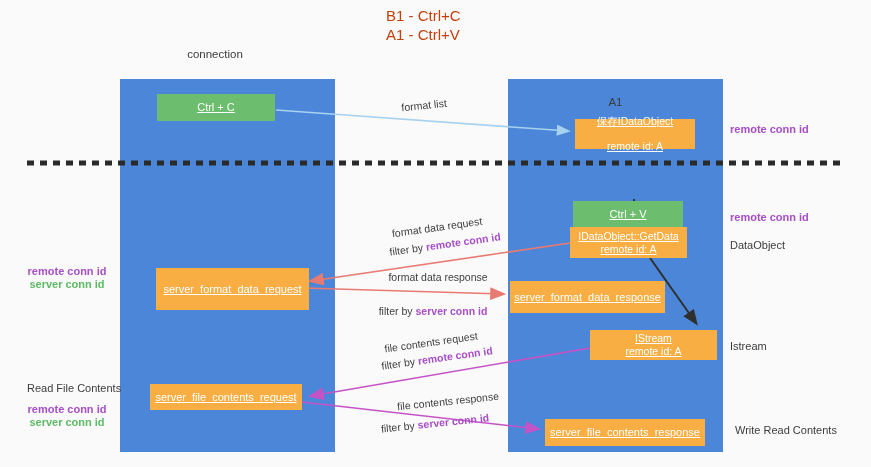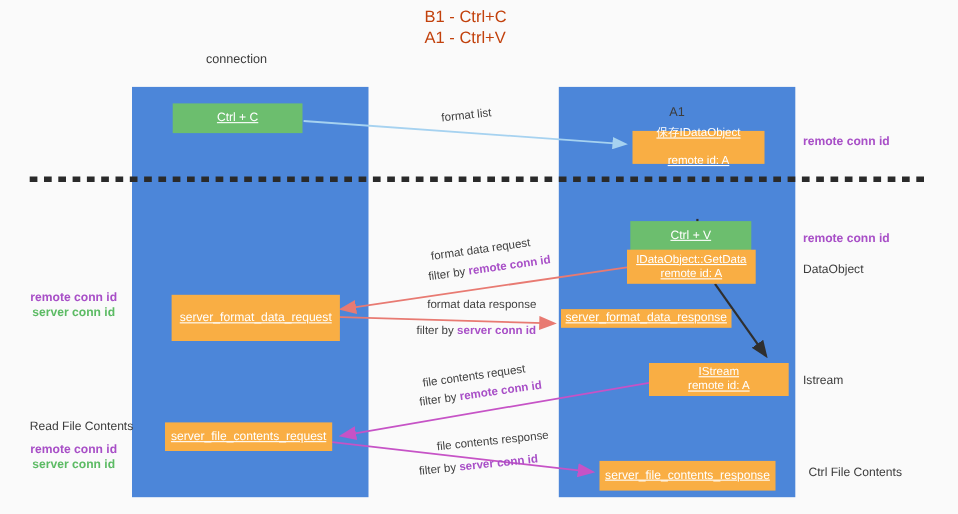--- a/index.html
+++ b/index.html
@@ -116,62 +116,62 @@
 
   <div class="node orange" style="left:570px; top:227px; width:117px; height:31px;">
     <div class="l2">IDataObject::GetData</div>
     <div class="l2">remote id: A</div>
   </div>
 
   <div class="node orange" style="left:156px; top:268px; width:153px; height:42px;">
     <div>server_format_data_request</div>
   </div>
 
-  <div class="node orange" style="left:510px; top:281px; width:155px; height:17px;">
+  <div class="node orange" style="left:510px; top:281px; width:155px; height:32px;">
     <div>server_format_data_response</div>
   </div>
 
   <div class="node orange" style="left:590px; top:330px; width:127px; height:30px;">
     <div class="l2">IStream</div>
     <div class="l2">remote id: A</div>
   </div>
 
   <div class="node orange" style="left:545px; top:419px; width:160px; height:27px;">
     <div>server_file_contents_response</div>
   </div>
 
   <div class="node orange" style="left:150px; top:384px; width:152px; height:26px;">
     <div>server_file_contents_request</div>
   </div>
 
   <div class="abs side-label purple" style="left:730px; top:123px;">remote conn id</div>
   <div class="abs side-label purple" style="left:730px; top:211px;">remote conn id</div>
   <div class="abs side-label" style="left:730px; top:239px;">DataObject</div>
   <div class="abs side-label" style="left:730px; top:340px;">Istream</div>
-  <div class="abs side-label" style="left:735px; top:424px;">Ctrl File Contents</div>
+  <div class="abs side-label" style="left:735px; top:424px;">Write Read Contents</div>
 
   <div class="abs conn-group" style="left:12px; top:265px; width:110px;">
     <div class="purple">remote conn id</div>
     <div class="greenl">server conn id</div>
   </div>
   <div class="abs side-label" style="left:27px; top:382px;">Read File Contents</div>
   <div class="abs conn-group" style="left:12px; top:403px; width:110px;">
     <div class="purple">remote conn id</div>
     <div class="greenl">server conn id</div>
   </div>
 
   <div class="abs flow-label" style="left:384px; top:99px; width:80px; transform:rotate(-6deg);">format list</div>
 
   <div class="abs flow-label" style="left:377px; top:221px; width:120px; transform:rotate(-8deg);">format data request</div>
   <div class="abs flow-label" style="left:375px; top:238px; width:140px; transform:rotate(-8deg);">
     <span class="pfx">filter by</span><span class="purple">remote conn id</span>
   </div>
 
   <div class="abs flow-label" style="left:378px; top:271px; width:120px;">format data response</div>
-  <div class="abs flow-label" style="left:363px; top:295px; width:140px;">
+  <div class="abs flow-label" style="left:363px; top:305px; width:140px;">
     <span class="pfx">filter by</span><span class="purple">server conn id</span>
   </div>
 
   <div class="abs flow-label" style="left:371px; top:336px; width:120px; transform:rotate(-8deg);">file contents request</div>
   <div class="abs flow-label" style="left:367px; top:352px; width:140px; transform:rotate(-8deg);">
     <span class="pfx">filter by</span><span class="purple">remote conn id</span>
   </div>
 
   <div class="abs flow-label" style="left:388px; top:395px; width:120px; transform:rotate(-6deg);">file contents response</div>
   <div class="abs flow-label" style="left:365px; top:417px; width:140px; transform:rotate(-6deg);">

